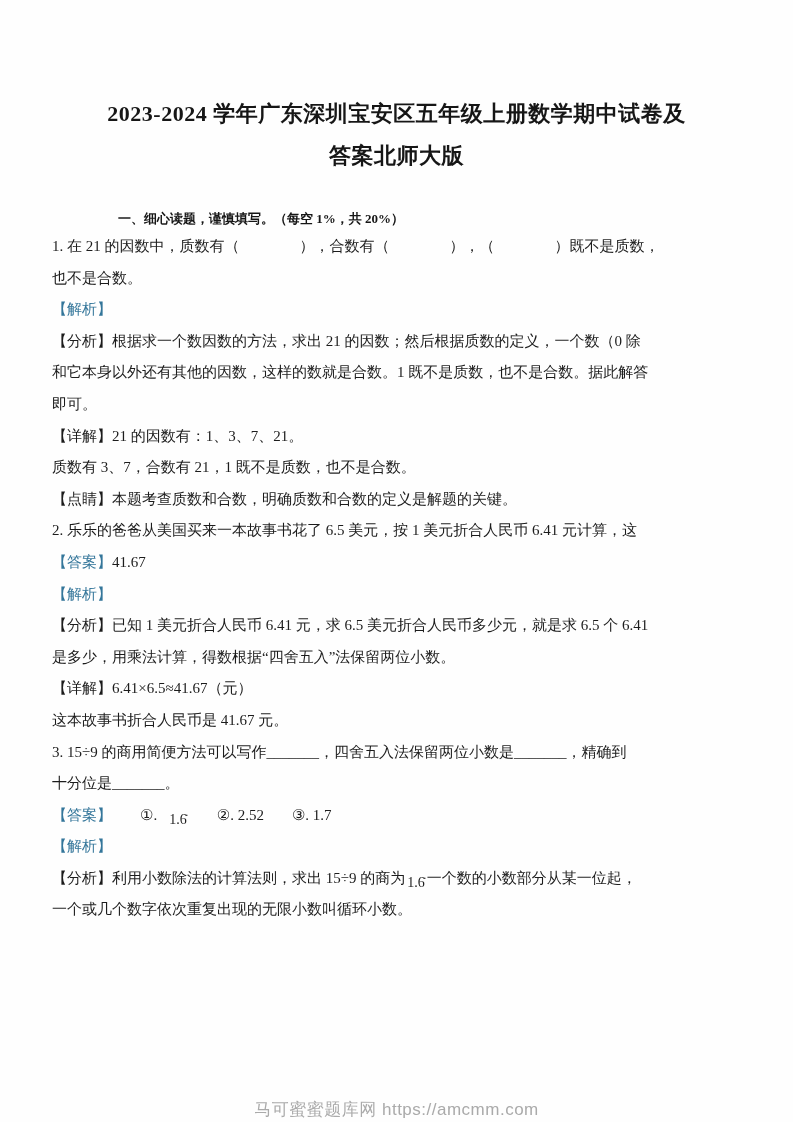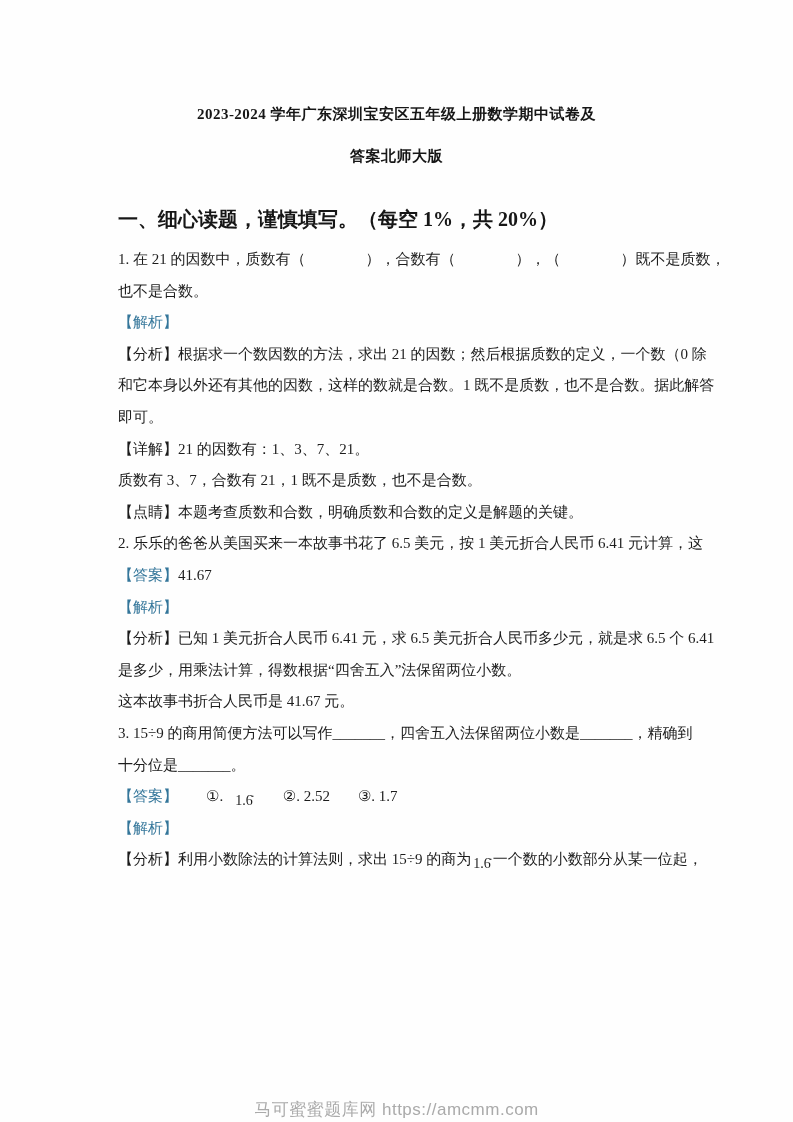--- a/index.html
+++ b/index.html
@@ -17,36 +17,36 @@
   }
   .page {
     position: absolute;
     inset: 0;
     background: #fefefe;
   }
   .title-block {
     padding-top: 93px;
     text-align: center;
     font-weight: bold;
-    font-size: 15px;
+    font-size: 22px;
     line-height: 42px;
     color: #161616;
     letter-spacing: 0.5px;
   }
   .section-heading {
     margin: 31px 100px 0 118px;
     font-weight: bold;
-    font-size: 20px;
+    font-size: 13px;
     line-height: 22px;
     color: #161616;
     white-space: pre;
   }
   .content {
-    margin-top: 14px;
-    padding-left: 118px;
+    margin-top: 1px;
+    padding-left: 52px;
     padding-right: 90px;
     font-size: 15px;
   }
   .line {
     line-height: 31.6px;
     height: 31.6px;
     white-space: pre;
   }
   .seg-blue {
     color: #34769a;
@@ -97,23 +97,25 @@
       <div class="line"><span>和它本身以外还有其他的因数，这样的数就是合数。1 既不是质数，也不是合数。据此解答</span></div>
       <div class="line"><span>即可。</span></div>
       <div class="line"><span>【详解】21 的因数有：1、3、7、21。</span></div>
       <div class="line"><span>质数有 3、7，合数有 21，1 既不是质数，也不是合数。</span></div>
       <div class="line"><span>【点睛】本题考查质数和合数，明确质数和合数的定义是解题的关键。</span></div>
       <div class="line"><span>2. 乐乐的爸爸从美国买来一本故事书花了 6.5 美元，按 1 美元折合人民币 6.41 元计算，这</span></div>
       <div class="line"><span class="seg-blue">【答案】</span><span>41.67</span></div>
       <div class="line"><span class="seg-blue">【解析】</span></div>
       <div class="line"><span>【分析】已知 1 美元折合人民币 6.41 元，求 6.5 美元折合人民币多少元，就是求 6.5 个 6.41</span></div>
       <div class="line"><span>是多少，用乘法计算，得数根据“四舍五入”法保留两位小数。</span></div>
+      <div class="line"><span>【详解】6.41×6.5≈41.67（元）</span></div>
       <div class="line"><span>这本故事书折合人民币是 41.67 元。</span></div>
       <div class="line"><span>3. 15÷9 的商用简便方法可以写作_______，四舍五入法保留两位小数是_______，精确到</span></div>
       <div class="line"><span>十分位是_______。</span></div>
       <div class="line"><span class="seg-blue">【答案】</span><span class="seg-item">①.</span><span class="seg-formula seg-gap-sm">1.6̇</span><span class="seg-item">②. 2.52</span><span class="seg-item">③. 1.7</span></div>
       <div class="line"><span class="seg-blue">【解析】</span></div>
       <div class="line"><span>【分析】利用小数除法的计算法则，求出 15÷9 的商为</span><span class="seg-formula">1.6̇</span><span>一个数的小数部分从某一位起，</span></div>
+      <div class="line"><span>一个或几个数字依次重复出现的无限小数叫循环小数。</span></div>
     </div>
 
   <div class="footer">马可蜜蜜题库网 https://amcmm.com</div>
 
 </div>
 
 </body></html>

